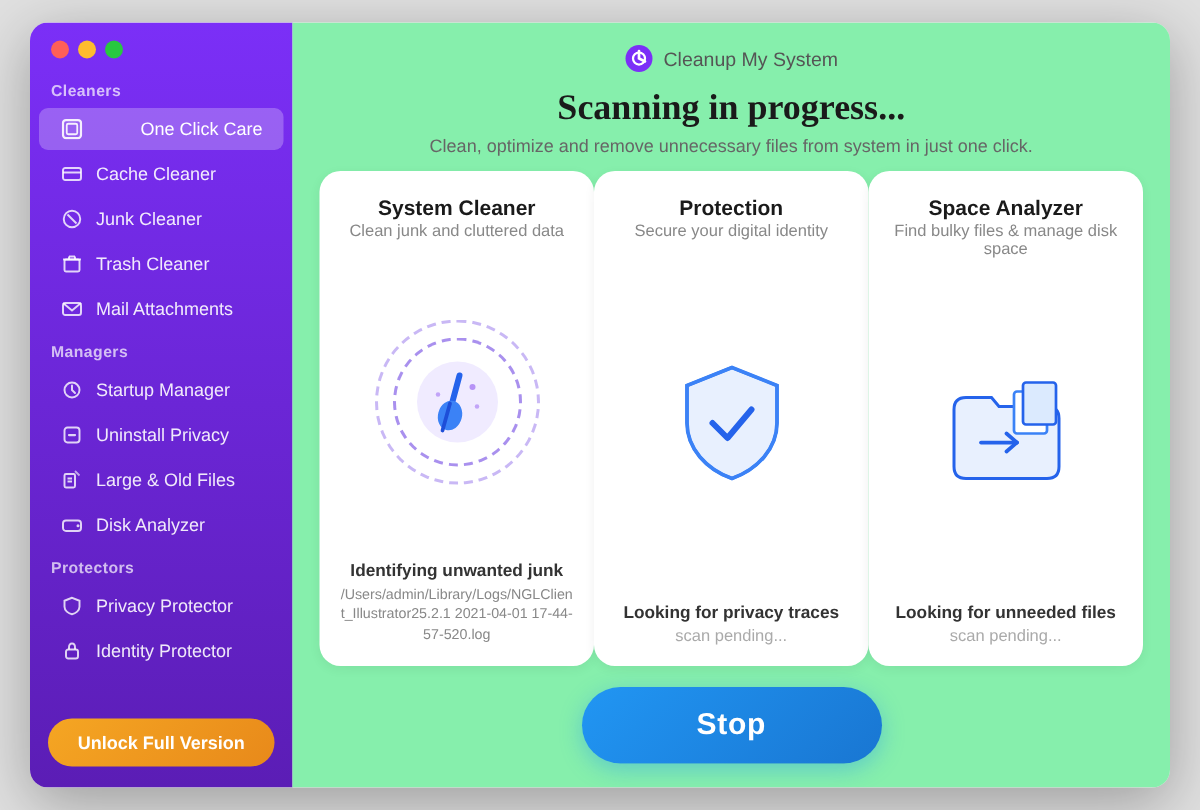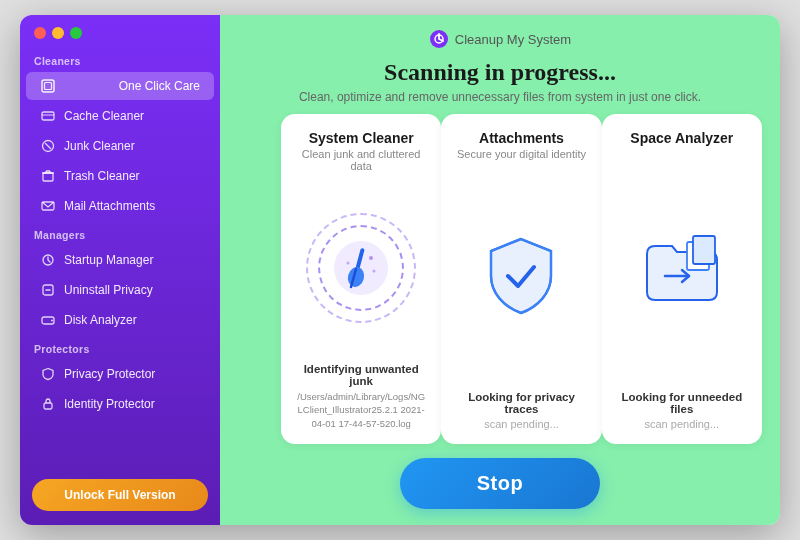--- a/index.html
+++ b/index.html
@@ -17,21 +17,21 @@
       width: 760px;
       height: 510px;
       border-radius: 12px;
       overflow: hidden;
       display: flex;
       box-shadow: 0 10px 40px rgba(0,0,0,0.3);
       background: #f5f5f7;
     }
     
     .sidebar {
-      width: 200px;
+      width: 175px;
       background: linear-gradient(180deg, #7b2ff7 0%, #5b1db5 100%);
       display: flex;
       flex-direction: column;
       padding: 0;
       flex-shrink: 0;
     }
     .titlebar-dots {
       display: flex;
       gap: 6px;
       padding: 12px 14px 8px;
@@ -122,21 +122,20 @@
       text-align: center;
       font-size: 12px;
       color: #666;
       padding: 4px 5px 10px;
     }
     .cards-row {
       display: flex;
       gap: 0;
       padding: 0 18px;
       flex: 1;
-      margin-left: 43px;
     }
     .card {
       flex: 1;
       background: #fff;
       border-radius: 14px;
       padding: 16px 14px 14px;
       display: flex;
       flex-direction: column;
       align-items: center;
       box-shadow: 0 2px 8px rgba(0,0,0,0.06);
@@ -306,20 +305,31 @@
         <svg width="14" height="14" viewBox="0 0 14 14" fill="none">
           <rect x="2" y="2" width="10" height="10" rx="2" stroke="rgba(255,255,255,0.8)" stroke-width="1.3" fill="none"></rect>
           <line x1="5" y1="7" x2="9" y2="7" stroke="rgba(255,255,255,0.8)" stroke-width="1.5" stroke-linecap="round"></line>
         </svg>
       </span>
       <span>Uninstall Privacy</span>
     </div>
     <div class="sidebar-item">
       <span class="sidebar-icon">
         <svg width="14" height="14" viewBox="0 0 14 14" fill="none">
+          <rect x="2" y="3" width="7" height="9" rx="1" stroke="rgba(255,255,255,0.8)" stroke-width="1.3" fill="none"></rect>
+          <line x1="4" y1="6" x2="7" y2="6" stroke="rgba(255,255,255,0.8)" stroke-width="1.2"></line>
+          <line x1="4" y1="8" x2="7" y2="8" stroke="rgba(255,255,255,0.8)" stroke-width="1.2"></line>
+          <line x1="9" y1="1" x2="12" y2="4" stroke="rgba(255,255,255,0.6)" stroke-width="1.2"></line>
+        </svg>
+      </span>
+      <span>Large &amp; Old Files</span>
+    </div>
+    <div class="sidebar-item">
+      <span class="sidebar-icon">
+        <svg width="14" height="14" viewBox="0 0 14 14" fill="none">
           <rect x="1" y="4" width="12" height="7" rx="2" stroke="rgba(255,255,255,0.8)" stroke-width="1.3" fill="none"></rect>
           <circle cx="11" cy="7.5" r="1" fill="rgba(255,255,255,0.8)"></circle>
         </svg>
       </span>
       <span>Disk Analyzer</span>
     </div>
 
     <div class="sidebar-section-label">Protectors</div>
     <div class="sidebar-item">
       <span class="sidebar-icon">
@@ -377,35 +387,36 @@
                 <circle cx="12" cy="20" r="1.5" fill="#7c3aed" opacity="0.4"></circle>
               </svg>
             </div>
           </div>
         </div>
         <div class="card-status">Identifying unwanted junk</div>
         <div class="card-path">/Users/admin/Library/Logs/NGLClient_Illustrator25.2.1 2021-04-01 17-44-57-520.log</div>
       </div>
 
       <div class="card">
-        <div class="card-title">Attachments</div>
+        <div class="card-title">Protection</div>
         <div class="card-subtitle">Secure your digital identity</div>
         <div class="card-icon-area">
           <svg width="90" height="90" viewBox="0 0 90 90">
             <path d="M45 8L15 20V45C15 62 28 76 45 82C62 76 75 62 75 45V20L45 8Z" fill="#e8f0fe" stroke="#2563eb" stroke-width="2"></path>
             <path d="M45 8L15 20V45C15 62 28 76 45 82C62 76 75 62 75 45V20L45 8Z" fill="none" stroke="#3b82f6" stroke-width="2.5"></path>
             <polyline points="32,45 42,55 58,36" stroke="#2563eb" stroke-width="4" fill="none" stroke-linecap="round" stroke-linejoin="round"></polyline>
           </svg>
         </div>
         <div class="card-status">Looking for privacy traces</div>
         <div class="card-pending">scan pending...</div>
       </div>
 
       <div class="card">
         <div class="card-title">Space Analyzer</div>
+        <div class="card-subtitle">Find bulky files &amp; manage disk space</div>
         <div class="card-icon-area">
           <svg width="90" height="90" viewBox="0 0 90 90">
 
             <path d="M10 30 Q10 22 18 22 L35 22 L40 28 L72 28 Q80 28 80 36 L80 68 Q80 76 72 76 L18 76 Q10 76 10 68 Z" fill="#e8f0fe" stroke="#2563eb" stroke-width="2"></path>
 
             <rect x="50" y="18" width="22" height="28" rx="2" fill="#fff" stroke="#3b82f6" stroke-width="1.8"></rect>
             <rect x="56" y="12" width="22" height="28" rx="2" fill="#dbeafe" stroke="#2563eb" stroke-width="1.8"></rect>
 
             <path d="M28 52 L52 52" stroke="#2563eb" stroke-width="2.5" stroke-linecap="round"></path>
             <path d="M45 46 L52 52 L45 58" stroke="#2563eb" stroke-width="2.5" fill="none" stroke-linecap="round" stroke-linejoin="round"></path>

